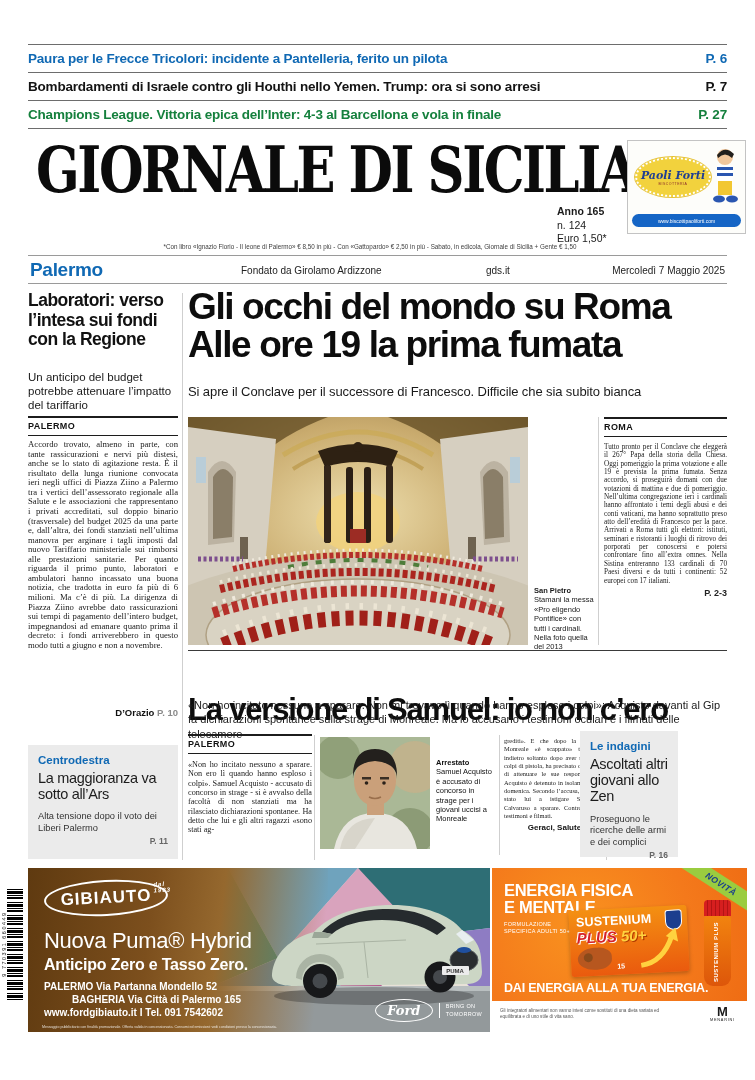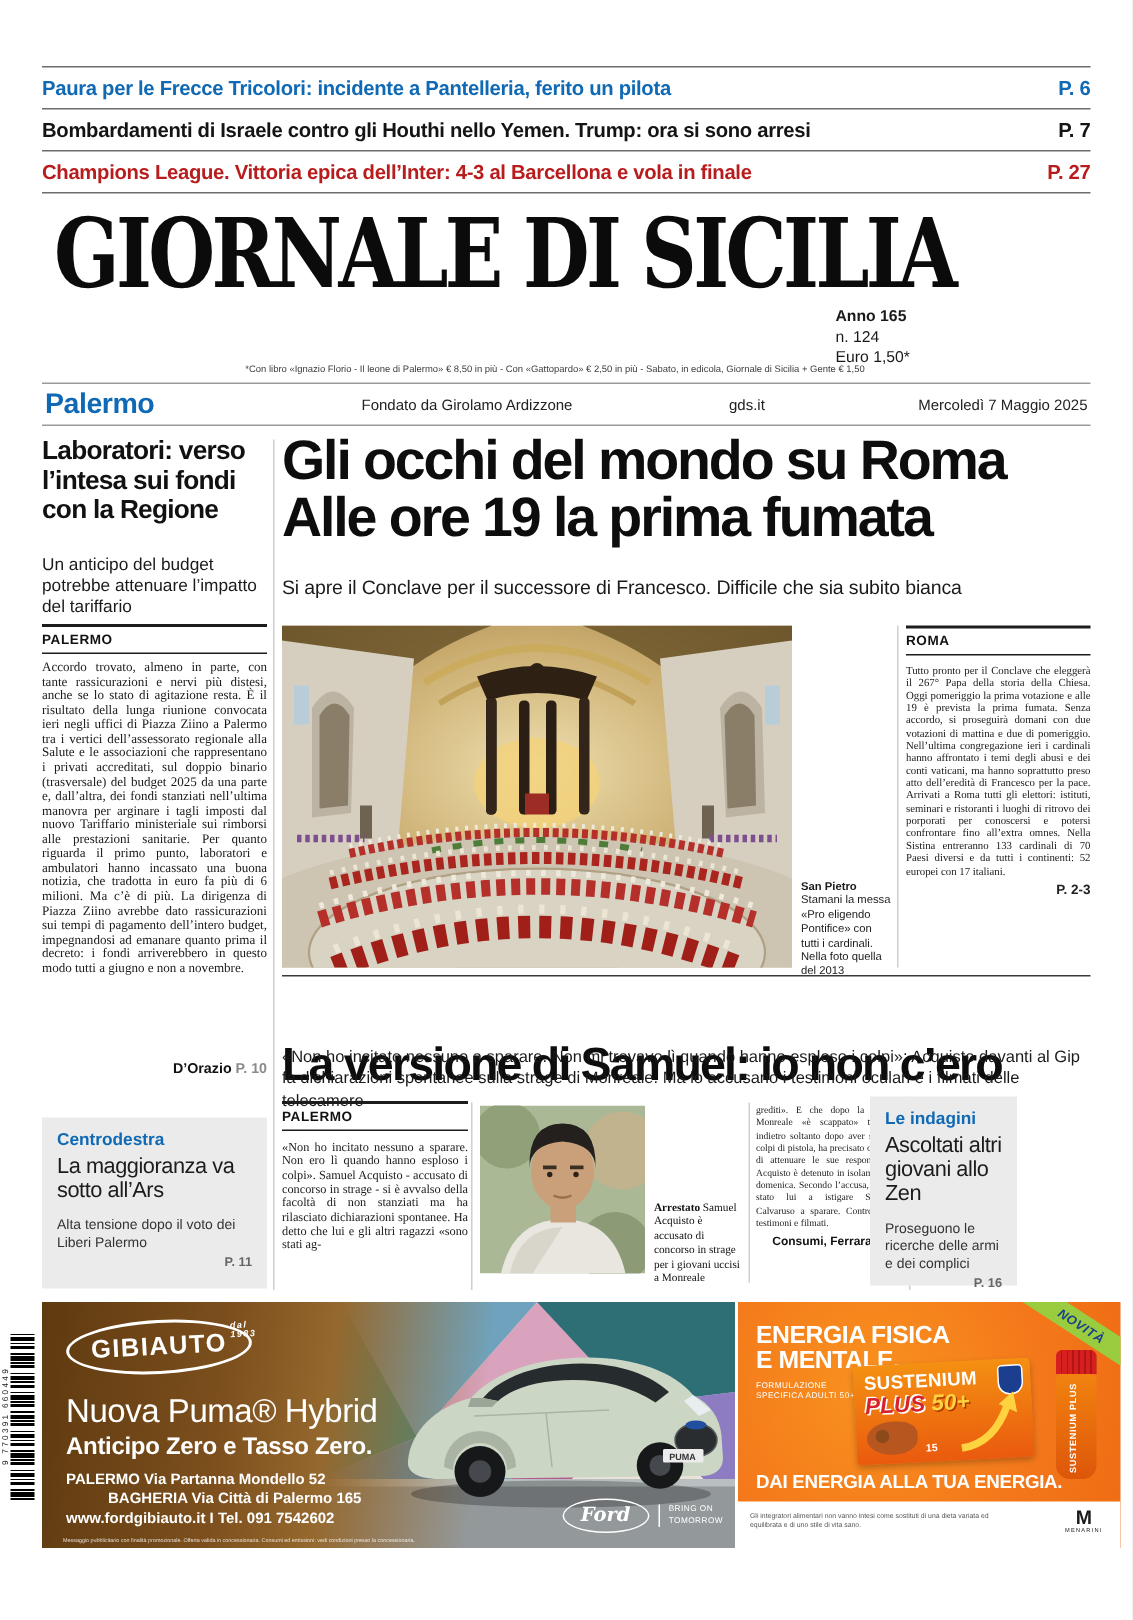--- a/index.html
+++ b/index.html
@@ -4,21 +4,21 @@
 <style>
   html,body{margin:0;padding:0;background:#e7e7e7;}
   #page{position:relative;width:755px;height:1080px;background:#fff;margin:0 auto;
         font-family:"Liberation Sans",sans-serif;color:#111;overflow:hidden;}
   [data-name]{box-sizing:border-box;}
 
   
   .top-strip{position:absolute;left:28px;top:44px;width:699px;border-bottom:1px solid #6d6d6d;}
   .ts-row{display:flex;justify-content:space-between;align-items:center;height:28px;
           border-top:1px solid #6d6d6d;font-size:13.5px;font-weight:700;letter-spacing:-.2px;}
-  .ts-blue{color:#1069b4;} .ts-black{color:#141414;} .ts-gray{color:#b91c1c;}
+  .ts-blue{color:#1069b4;} .ts-black{color:#141414;} .ts-gray{color:#15803d;}
   .ts-page{font-weight:700;}
 
   
   .masthead-title{position:absolute;left:36px;top:138px;font-family:"DejaVu Serif",serif;
         font-weight:800;font-size:64px;line-height:1;letter-spacing:-3px;white-space:nowrap;
         transform:scaleX(.80);transform-origin:left top;color:#0b0b0b;}
   .corner-ad{position:absolute;left:627px;top:140px;width:119px;height:94px;border:1px solid #c3c3c3;
         background:#fdfdfa;}
   .ca-oval{position:absolute;left:7px;top:16px;width:76px;height:40px;border:2px dotted #fff;
         outline:1px solid #e6c23a;border-radius:50%;background:#f2d23d;
@@ -76,21 +76,21 @@
         color:#1a1a1a;margin-top:6px;}
   .col-page{text-align:right;font-size:9px;font-weight:700;margin-top:3px;color:#222;}
 
   
   .sm-headline{position:absolute;left:188px;top:657px;width:541px;font-size:31px;font-weight:800;
         letter-spacing:-1.2px;color:#0d0d0d;margin-top:35px;}
   .sm-deck{position:absolute;left:188px;top:698px;width:541px;font-size:11px;line-height:1.3;color:#1a1a1a;}
   .sm-col1{position:absolute;left:188px;top:734px;width:124px;}
   .sm-col1 .col-body{font-size:8.2px;line-height:1.14;}
   .sm-photo{position:absolute;left:320px;top:737px;width:110px;height:112px;}
-  .sm-caption{position:absolute;left:436px;top:800px;width:58px;font-size:7.5px;line-height:1.25;font-family:Liberation Serif, serif;}
+  .sm-caption{position:absolute;left:436px;top:758px;width:58px;font-size:7.5px;line-height:1.25;}
   .sm-col2{position:absolute;left:504px;top:737px;width:97px;}
   .sm-col2 .col-body{font-size:6.4px;line-height:1.3;margin-top:0;}
   .sm-byline{text-align:right;font-size:8px;font-weight:700;margin-top:3px;}
 
   
   .barcode{position:absolute;left:1px;top:888px;width:26px;height:112px;}
   .barcode-inner{position:absolute;left:-43px;top:43px;width:112px;height:26px;transform:rotate(-90deg);}
   .bc-bars{height:16px;background:repeating-linear-gradient(90deg,#000 0 1px,#fff 1px 2px,#000 2px 5px,
         #fff 5px 6px,#000 6px 7px,#fff 7px 10px,#000 10px 12px,#fff 12px 13px);}
   .bc-num{font-size:5.5px;letter-spacing:1.5px;color:#222;text-align:center;}
@@ -162,20 +162,37 @@
       <span class="ts-page" data-name="top-headline-pageref">P. 7</span>
     </div>
     <div class="ts-row ts-gray" data-name="top-headline-row">
       <span data-name="top-headline-label">Champions League. Vittoria epica dell’Inter: 4-3 al Barcellona e vola in finale</span>
       <span class="ts-page" data-name="top-headline-pageref">P. 27</span>
     </div>
   </div>
 
   <div class="masthead-title" data-name="masthead-title">GIORNALE DI SICILIA</div>
 
+  <div class="corner-ad" data-name="corner-ad-biscotteria">
+    <div class="ca-oval" data-name="corner-ad-oval-logo">
+      <span class="ca-brand" data-name="corner-ad-brand">Paoli Forti</span>
+      <span class="ca-sub" data-name="corner-ad-sub">BISCOTTERIA</span>
+    </div>
+    <svg data-name="corner-ad-mascot-icon" style="position:absolute;right:4px;top:6px" width="32" height="58" viewBox="0 0 32 58">
+      <circle cx="16" cy="10" r="8" fill="#f2c79b"></circle>
+      <path d="M8,8 Q16,-2 25,7 L23,11 Q16,4 9,11 Z" fill="#22201d"></path>
+      <rect x="8" y="18" width="16" height="16" fill="#fff"></rect>
+      <rect x="8" y="20" width="16" height="3" fill="#2a56b0"></rect>
+      <rect x="8" y="26" width="16" height="3" fill="#2a56b0"></rect>
+      <rect x="9" y="34" width="14" height="14" fill="#f2c732"></rect>
+      <ellipse cx="10" cy="52" rx="6" ry="3.5" fill="#2a56b0"></ellipse>
+      <ellipse cx="23" cy="52" rx="6" ry="3.5" fill="#2a56b0"></ellipse>
+    </svg>
+    <div class="ca-banner" data-name="corner-ad-url">www.biscottipaoliforti.com</div>
+  </div>
 
   <div class="anno-block" data-name="edition-info">
     <b data-name="edition-anno">Anno 165</b>
     <span data-name="edition-numero">n. 124</span><br>
     <span data-name="edition-prezzo">Euro 1,50*</span>
   </div>
   <div class="mast-fine" data-name="masthead-fine-print">*Con libro «Ignazio Florio - Il leone di Palermo» € 8,50 in più - Con «Gattopardo» € 2,50 in più - Sabato, in edicola, Giornale di Sicilia + Gente € 1,50</div>
 
   <div class="dateline" data-name="dateline-bar">
     <span class="dl-edition" data-name="edition-name">Palermo</span>
@@ -308,21 +325,21 @@
   </svg>
 
   <div class="sm-caption" data-name="samuel-photo-caption">
     <span class="cap-b" data-name="caption-lead">Arrestato</span>
     <span data-name="caption-text">Samuel Acquisto è accusato di concorso in strage per i giovani uccisi a Monreale</span>
   </div>
 
   <div class="sm-col2" data-name="samuel-column-2">
     <div class="col-body" data-name="samuel-body-2">grediti». E che dopo la rissa a Monreale «è scappato» tornando indietro soltanto dopo aver sentito i colpi di pistola, ha precisato cercando di attenuare le sue responsabilità. Acquisto è detenuto in isolamento da domenica. Secondo l’accusa, sarebbe stato lui a istigare Salvatore Calvaruso a sparare. Contro di lui testimoni e filmati.</div>
     <div class="sm-byline" data-name="samuel-byline">
-      <span data-name="byline-author">Consumi, Ferrara</span>
+      <span data-name="byline-author">Geraci, Salute</span>
       <span data-name="byline-pageref">P. 16</span>
     </div>
   </div>
 
   <div class="gbox" style="left:580px;top:731px;width:98px;height:126px" data-name="indagini-box">
     <div class="gb-kicker" data-name="box-kicker">Le indagini</div>
     <div class="gb-title" data-name="box-title">Ascoltati altri giovani allo Zen</div>
     <div class="gb-text" data-name="box-text">Proseguono le ricerche delle armi e dei complici</div>
     <div class="gb-page" data-name="box-pageref">P. 16</div>
   </div>

